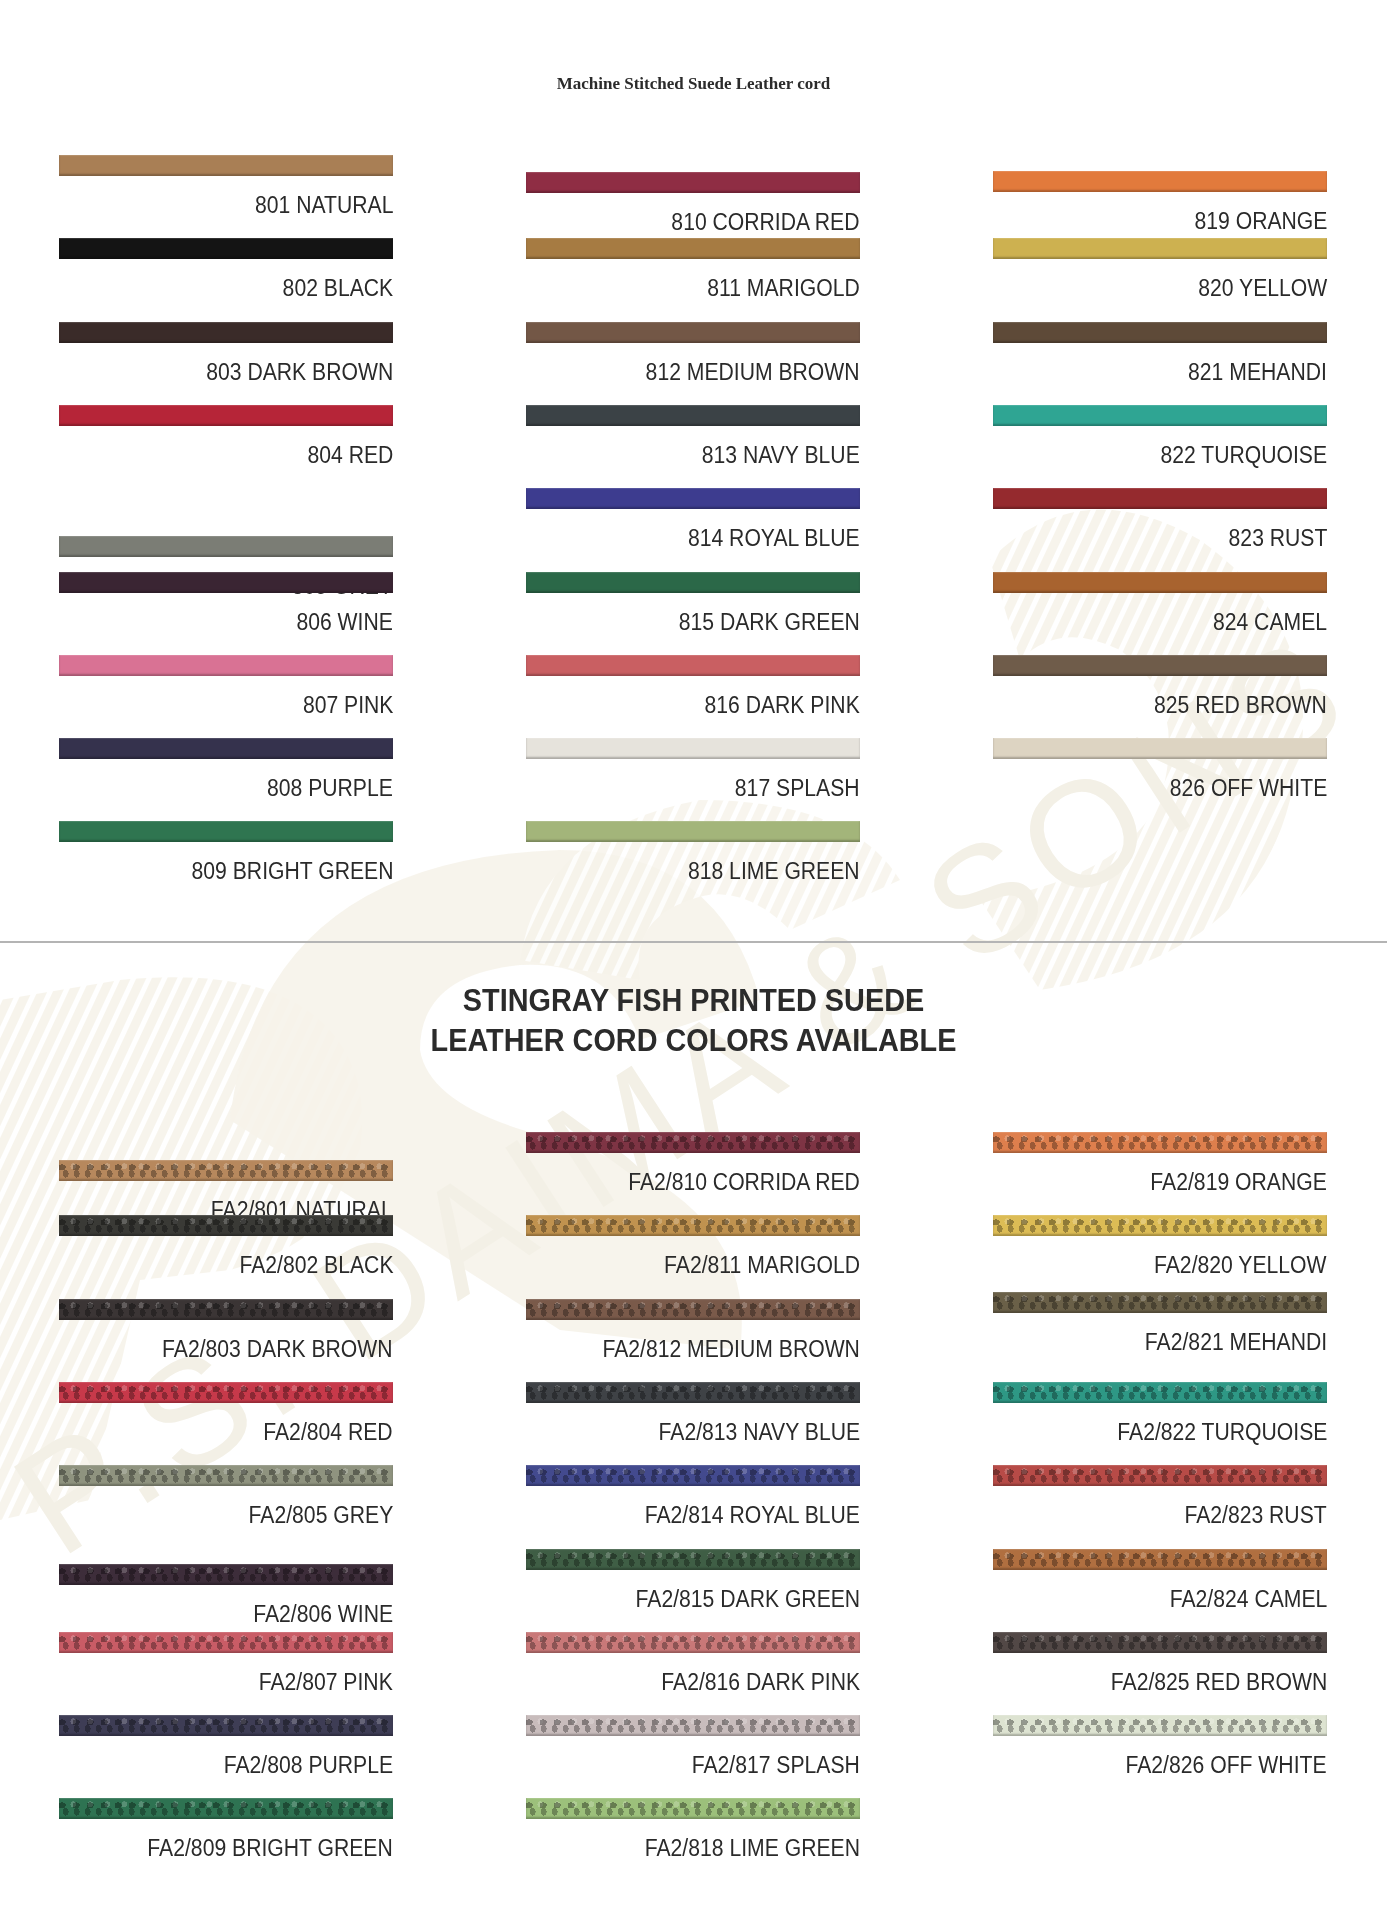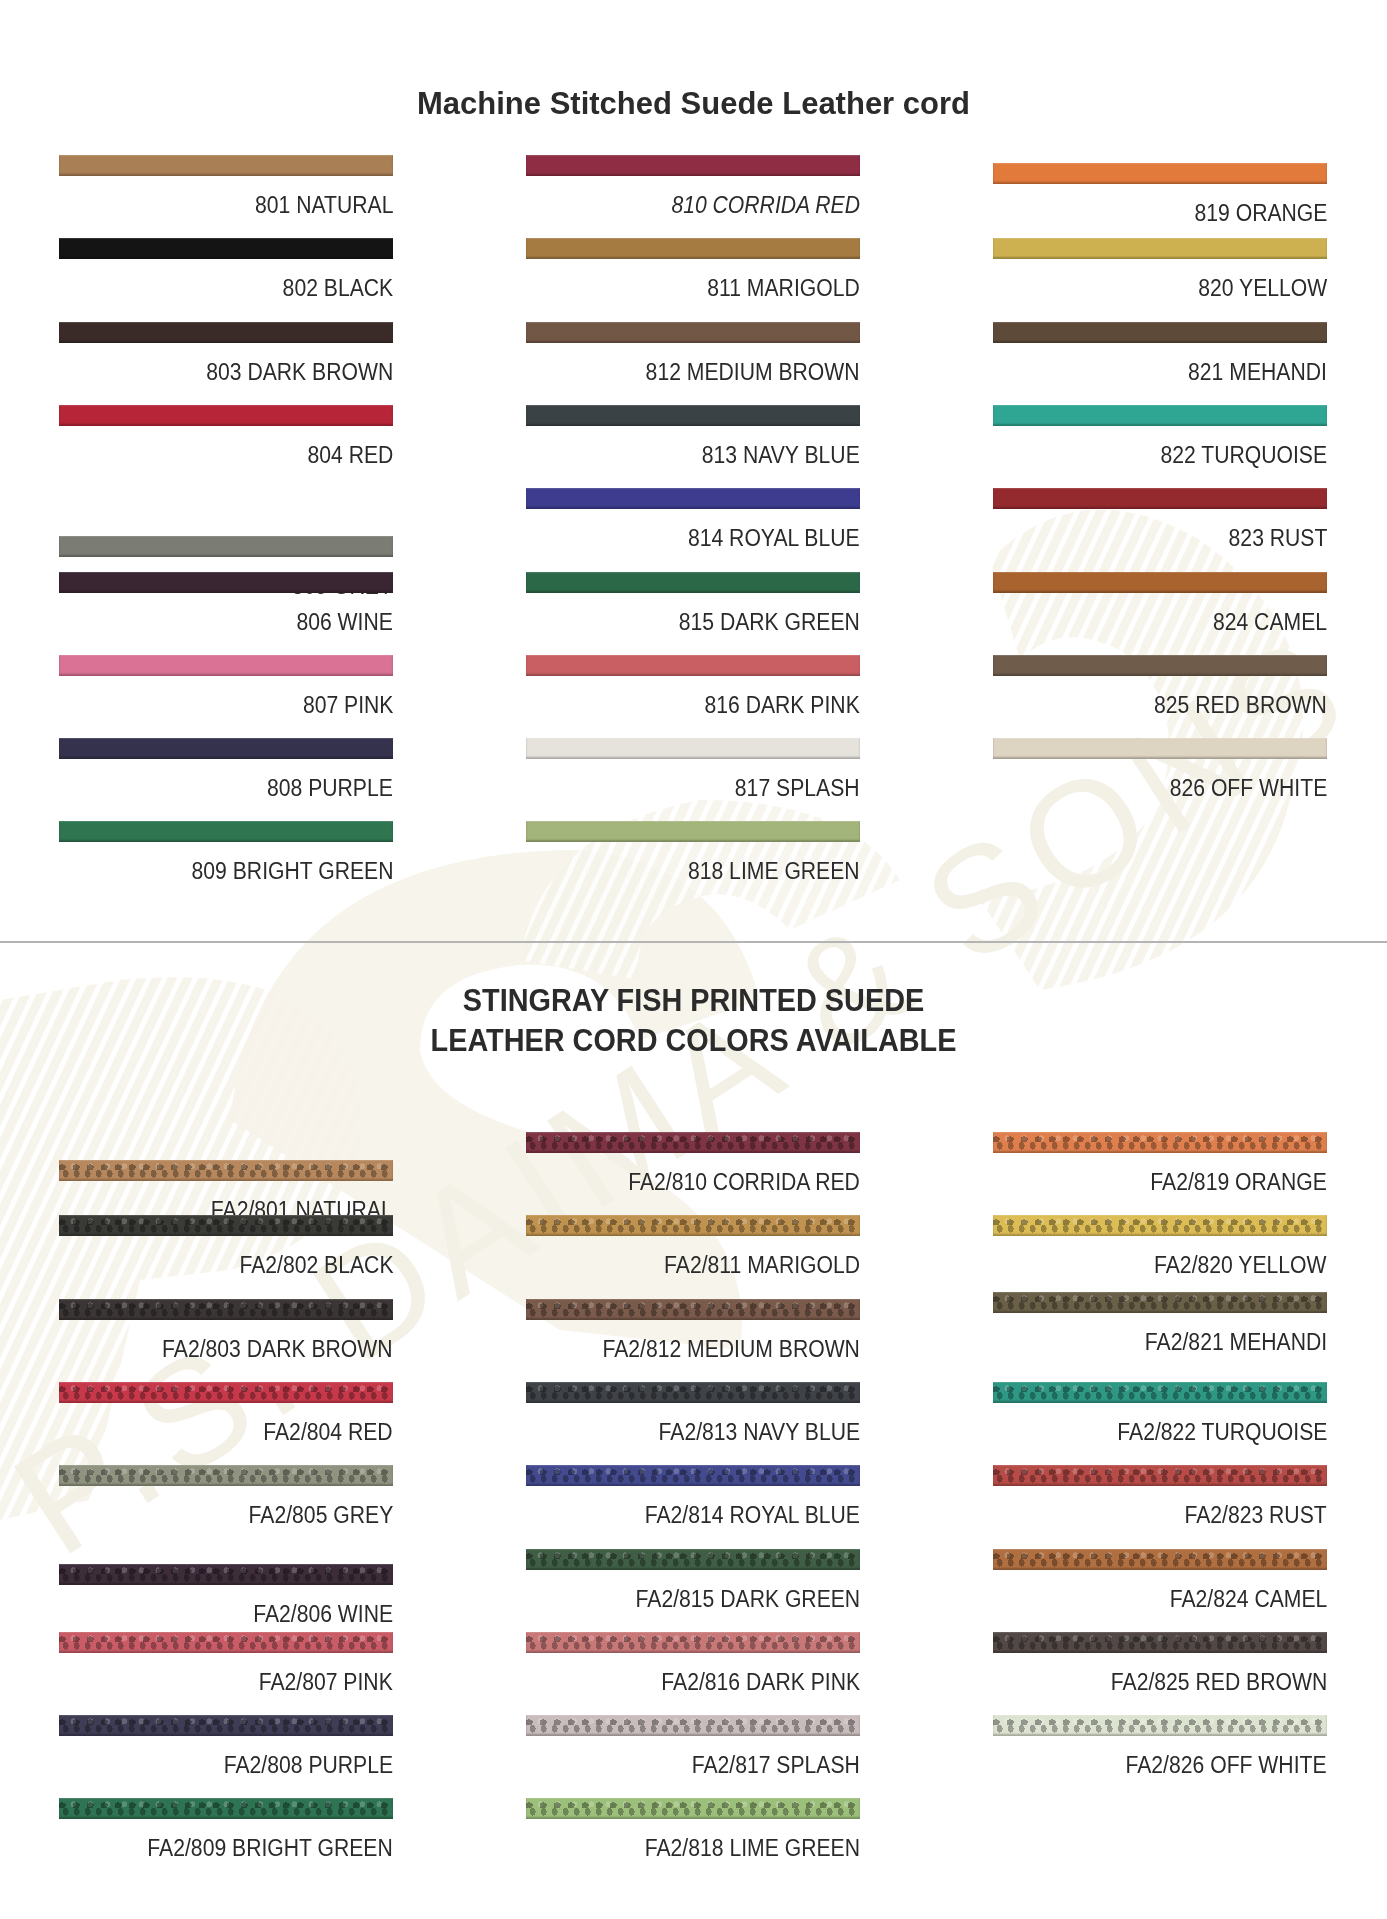--- a/index.html
+++ b/index.html
@@ -8,21 +8,21 @@
       font-family: "Liberation Sans", "DejaVu Sans", sans-serif; color: #2a2a2a;
     }
     .watermark { position: absolute; inset: 0; pointer-events: none; z-index: 0; }
     .watermark svg { width: 100%; height: 100%; }
     .page { position: relative; z-index: 1; width: 1387px; height: 1919px; }
     .title {
       position: absolute; left: 0; width: 1387px; text-align: center;
       font-weight: 700; color: #2b2b2b; margin: 0;
     }
     .t1 { top: 32px; font-size: 31px; letter-spacing: 0.2px; }
-    .t2 { top: 86px; font-size: 31px; }
+    .t2 { top: 74px; font-size: 17px; font-family: Liberation Serif, serif; }
     .s1 { top: 983px; font-size: 31px; transform: scaleX(0.93); }
     .s2 { top: 1023px; font-size: 31px; transform: scaleX(0.93); }
     .grid { position: absolute; left: 0; width: 1387px; }
     .col { position: absolute; width: 334px; }
     .item { position: absolute; left: 0; width: 334px; height: 83px; }
     .swatch {
       position: absolute; left: 0; top: 0; width: 334px; height: 21px;
       box-shadow: inset 0 -2px 2px rgba(0,0,0,0.25), inset 0 1px 1px rgba(255,255,255,0.15);
     }
     .swatch.dots {
@@ -96,21 +96,21 @@
         <div class="item" style="top: 583.1px;">
           <div class="swatch" style="background-color: rgb(53, 50, 77);"></div>
           <div class="label">808 PURPLE</div>
         </div>
         <div class="item" style="top: 666.4px;">
           <div class="swatch" style="background-color: rgb(47, 117, 80);"></div>
           <div class="label">809 BRIGHT GREEN</div>
         </div>
       </div>
       <div class="col" style="left: 526px;">
-        <div class="item" style="top: 0px; font-style: italic;">
+        <div class="item" style="top: 17px;">
           <div class="swatch" style="background-color: rgb(143, 45, 68);"></div>
           <div class="label">810 CORRIDA RED</div>
         </div>
         <div class="item" style="top: 83.3px;">
           <div class="swatch" style="background-color: rgb(166, 123, 66);"></div>
           <div class="label">811 MARIGOLD</div>
         </div>
         <div class="item" style="top: 166.6px;">
           <div class="swatch" style="background-color: rgb(115, 87, 70);"></div>
           <div class="label">812 MEDIUM BROWN</div>
@@ -134,21 +134,21 @@
         <div class="item" style="top: 583.1px;">
           <div class="swatch" style="background-color: rgb(230, 227, 220);"></div>
           <div class="label">817 SPLASH</div>
         </div>
         <div class="item" style="top: 666.4px;">
           <div class="swatch" style="background-color: rgb(163, 181, 122);"></div>
           <div class="label">818 LIME GREEN</div>
         </div>
       </div>
       <div class="col" style="left: 993px;">
-        <div class="item" style="top: 8px; text-align: right;">
+        <div class="item" style="top: 16px; text-align: right;">
           <div class="swatch" style="background-color: rgb(226, 122, 60);"></div>
           <div class="label">819 ORANGE</div>
         </div>
         <div class="item" style="top: 83.3px;">
           <div class="swatch" style="background-color: rgb(205, 177, 80);"></div>
           <div class="label">820 YELLOW</div>
         </div>
         <div class="item" style="top: 166.6px;">
           <div class="swatch" style="background-color: rgb(94, 74, 56);"></div>
           <div class="label">821 MEHANDI</div>

